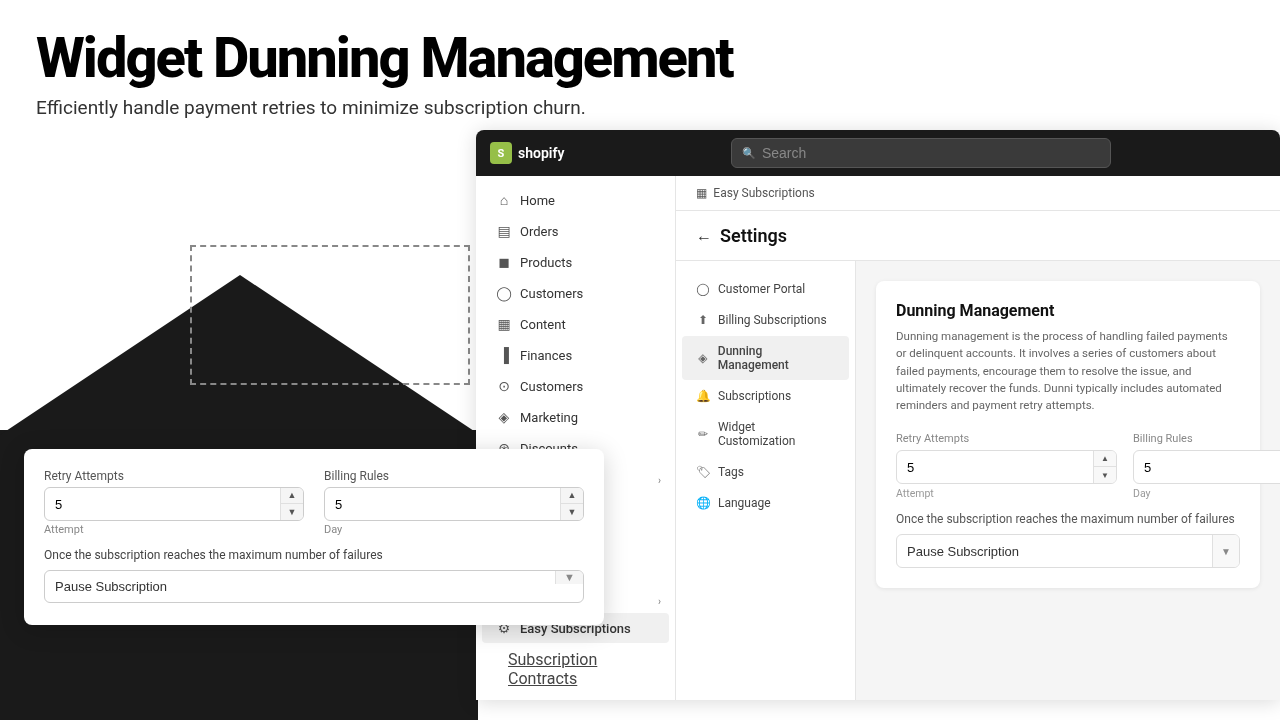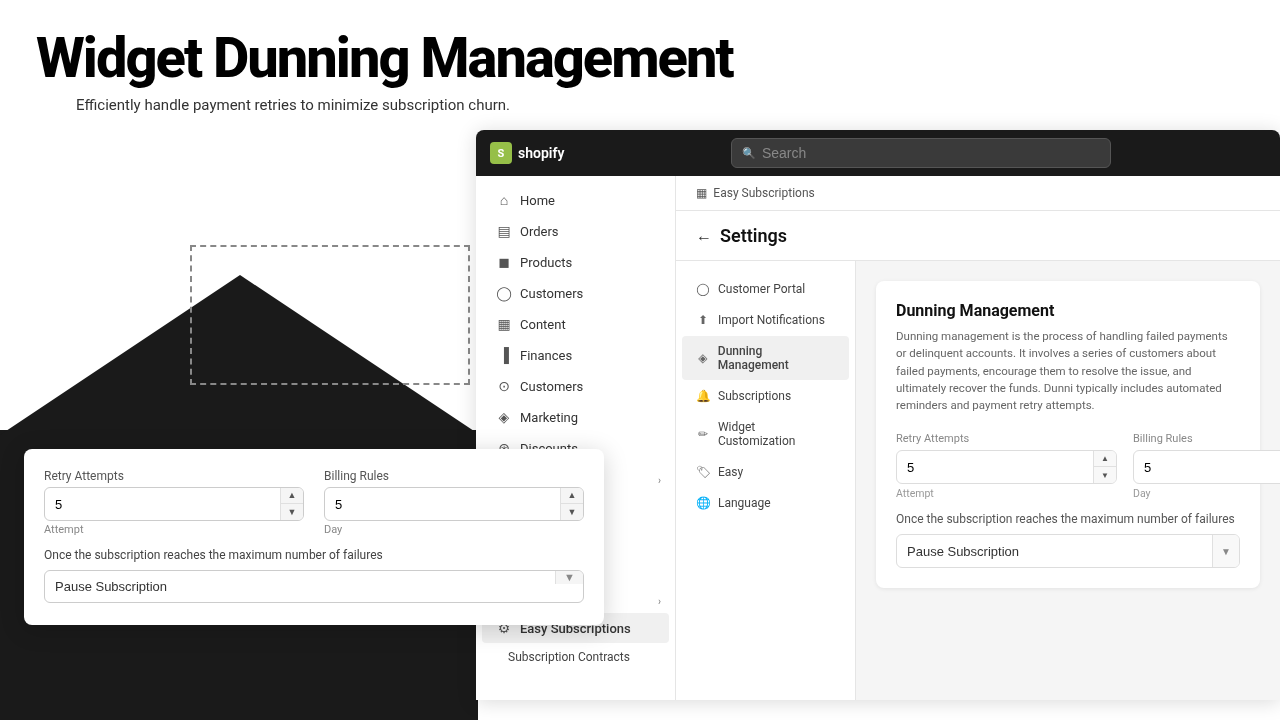--- a/index.html
+++ b/index.html
@@ -18,24 +18,23 @@
       background: #fff;
     }
     .page-title {
       font-size: 56px;
       font-weight: 800;
       line-height: 1.1;
       color: #000;
       letter-spacing: -2px;
     }
     .page-subtitle {
-      font-size: 15px;
+      font-size: 19px;
       color: #333;
       margin-top: 6px;
-      margin-left: 40px;
     }
 
     
     .dark-bg {
       position: absolute;
       bottom: 0;
       left: 0;
       width: 478px;
       height: 290px;
       background: #1a1a1a;
@@ -277,25 +276,26 @@
       display: flex;
       align-items: center;
       justify-content: space-between;
     }
     .sidebar-chevron { font-size: 10px; }
     .sidebar-sub-item {
       display: flex;
       align-items: center;
       gap: 8px;
       padding: 6px 14px 6px 26px;
-      font-size: 12px;
+      font-size: 16px;
       color: #444;
       cursor: pointer;
       margin: 1px 6px;
       border-radius: 4px;
+      text-decoration: underline;
     }
 
     
     .shopify-content {
       flex: 1;
       background: #f5f5f5;
       overflow-y: auto;
       display: flex;
       flex-direction: column;
     }
@@ -592,37 +592,37 @@
 
       <div class="settings-layout">
 
         <div class="settings-sidebar">
           <div class="settings-nav-item">
             <span class="settings-nav-icon">◯</span>
             <span>Customer Portal</span>
           </div>
           <div class="settings-nav-item">
             <span class="settings-nav-icon">⬆</span>
-            <span>Import Notifications</span>
+            <span>Billing Subscriptions</span>
           </div>
           <div class="settings-nav-item active">
             <span class="settings-nav-icon">◈</span>
             <span>Dunning Management</span>
           </div>
           <div class="settings-nav-item">
             <span class="settings-nav-icon">🔔</span>
             <span>Subscriptions</span>
           </div>
           <div class="settings-nav-item">
             <span class="settings-nav-icon">✏</span>
             <span>Widget Customization</span>
           </div>
           <div class="settings-nav-item">
             <span class="settings-nav-icon">🏷</span>
-            <span>Easy</span>
+            <span>Tags</span>
           </div>
           <div class="settings-nav-item">
             <span class="settings-nav-icon">🌐</span>
             <span>Language</span>
           </div>
         </div>
 
         <div class="settings-main">
           <div class="dunning-card">
             <div class="dunning-title">Dunning Management</div>

